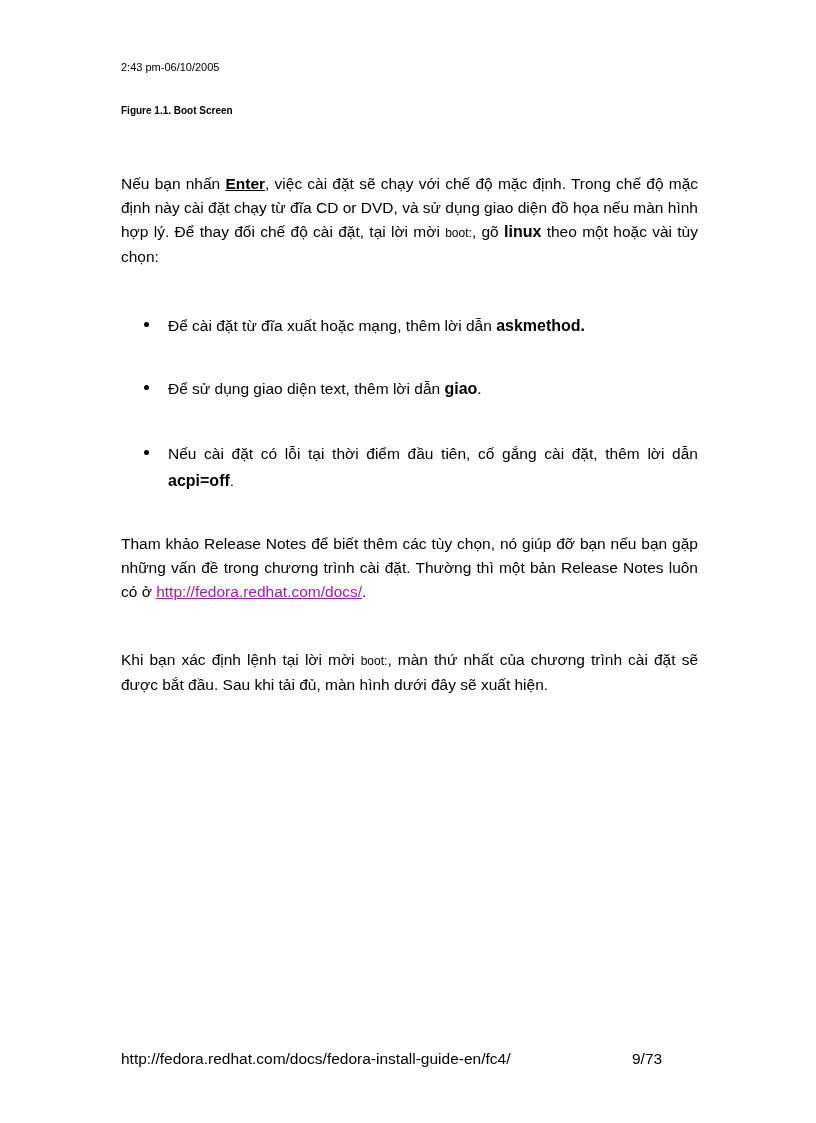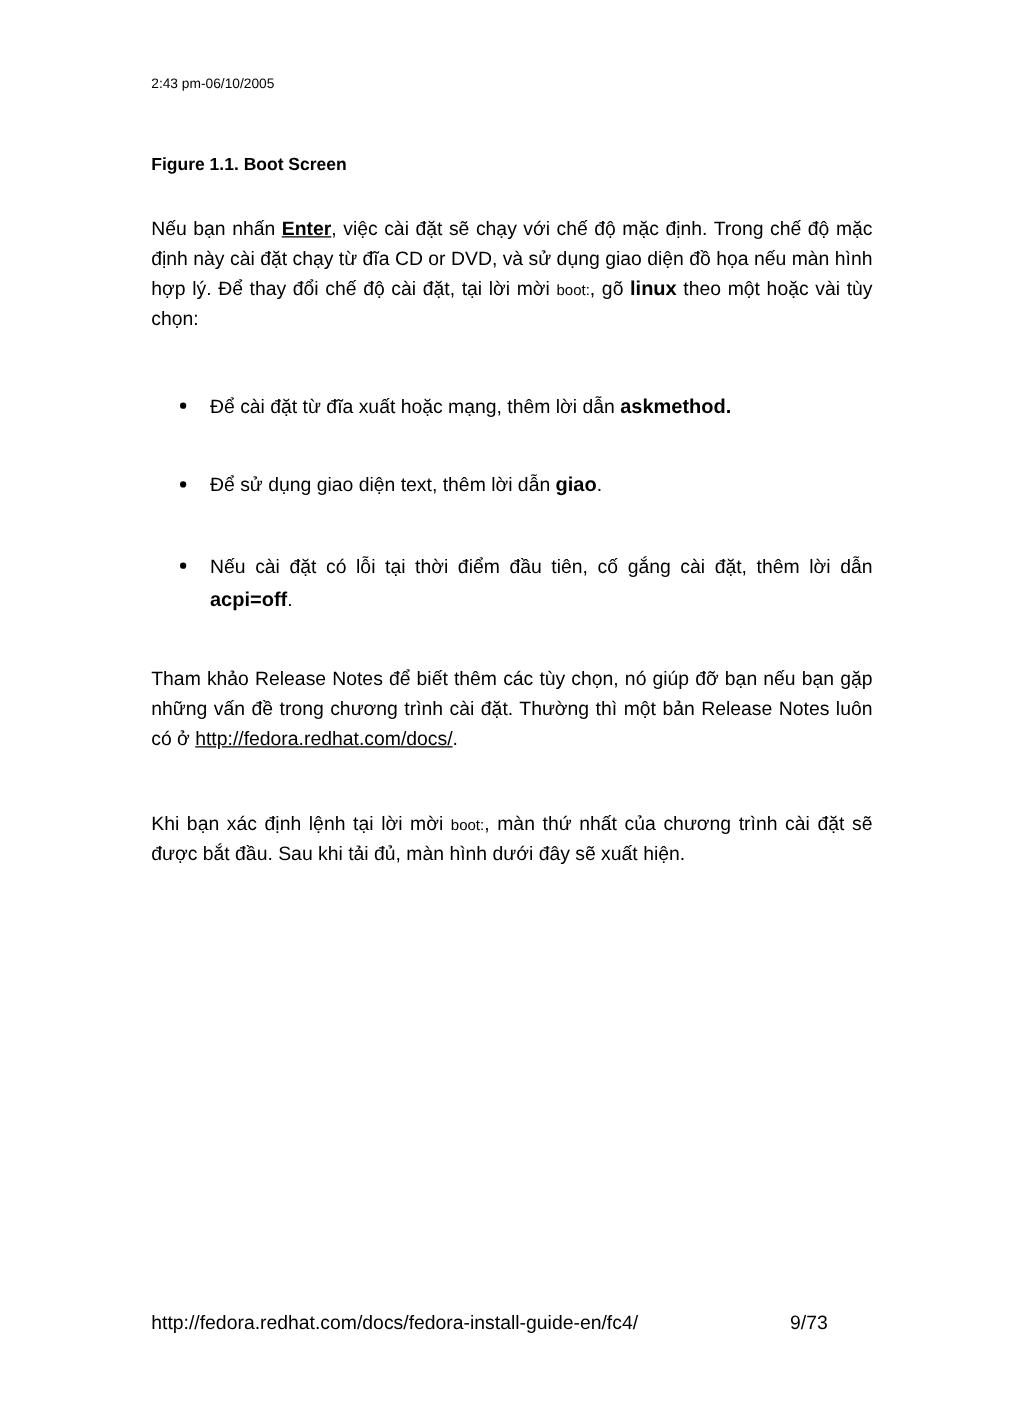--- a/index.html
+++ b/index.html
@@ -18,40 +18,40 @@
   }
   .abs { position: absolute; }
   .timestamp {
     left: 121px;
     top: 57px;
     font-size: 11px;
     line-height: 20px;
   }
   .figure-title {
     left: 121px;
-    top: 121px;
-    font-size: 14px;
+    top: 101px;
+    font-size: 10px;
     font-weight: bold;
     line-height: 20px;
     text-align: center;
   }
   .para {
     left: 121px;
     width: 577px;
     line-height: 24px;
     text-align: justify;
     text-align-last: left;
   }
   .p1 { top: 172px; }
   .p2 { top: 532px; }
   .p3 { top: 648px; }
   .bold { font-weight: bold; text-decoration: underline; }
   .cmd { font-weight: bold; font-size: 16px; }
   .small { font-size: 12px; }
-  .link { text-decoration: underline; color: #000000; }
+  .link { text-decoration: underline; color: #a21caf; }
   .bullet-list {
     left: 121px;
     width: 577px;
     margin: 0;
     padding: 0;
     list-style: none;
   }
   .bullet-item {
     position: absolute;
     left: 0;

